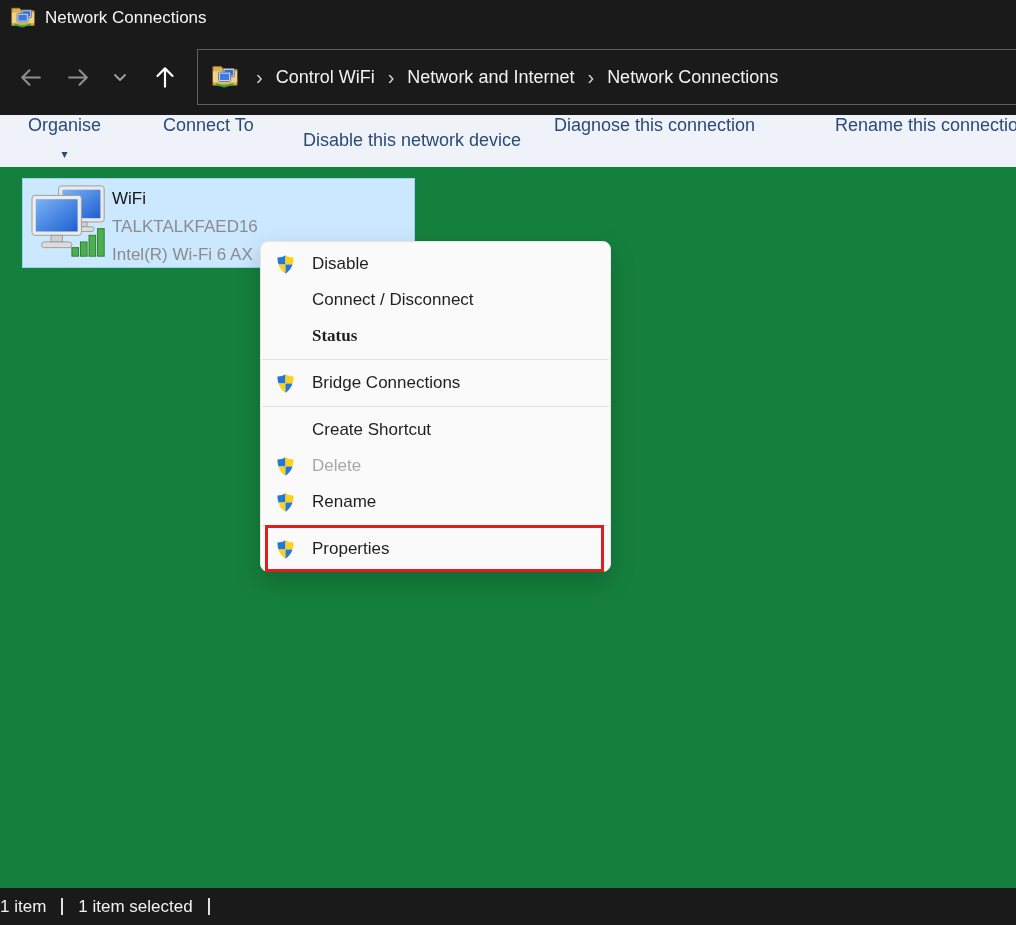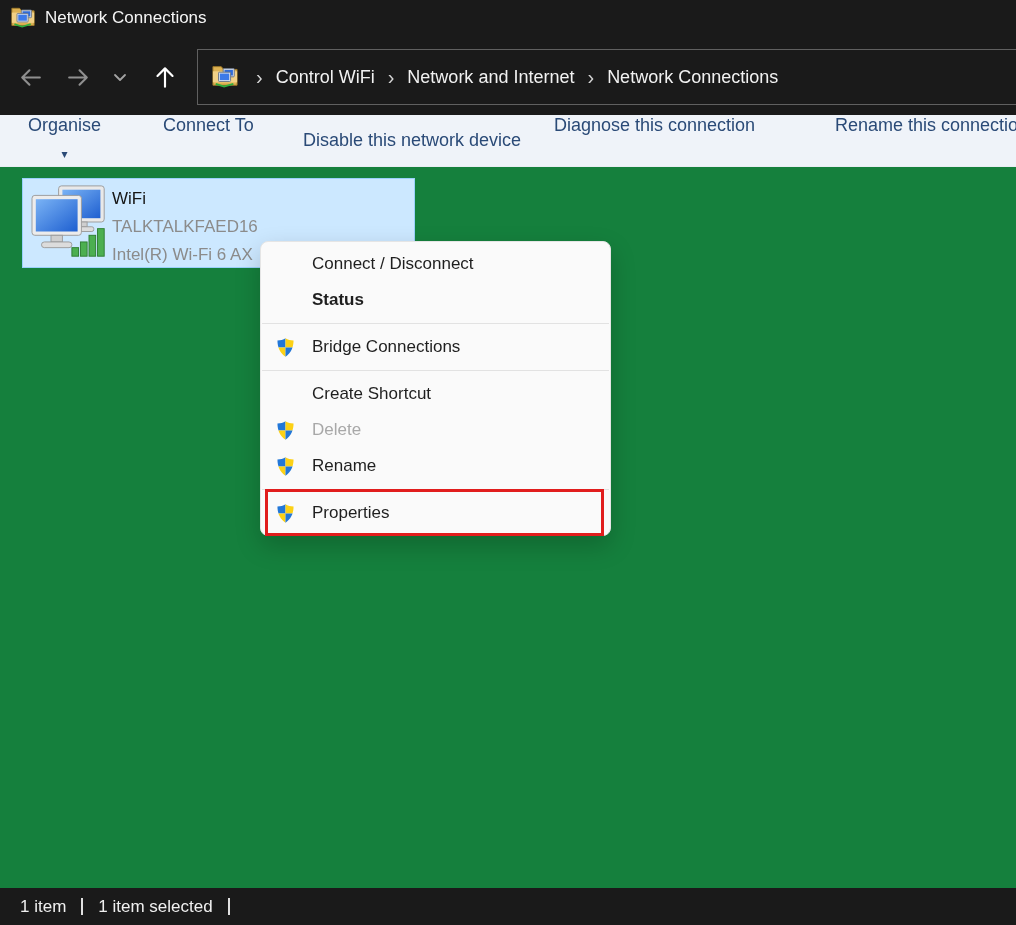--- a/index.html
+++ b/index.html
@@ -71,32 +71,32 @@
     position:absolute; left:260px; top:74px; width:351px;
     background:#fafafa; border:1px solid #e5e5e5; border-radius:8px;
     box-shadow:0 10px 26px rgba(0,0,0,.20); padding:4px 0; z-index:5;
   }
   .menu-item {
     height:36px; display:flex; align-items:center; padding:0 12px;
     font-size:17px; color:#1f1f1f; position:relative; cursor:pointer;
   }
   .mi-icon { width:24px; flex:none; display:flex; justify-content:center; align-items:center; }
   .mi-label { margin-left:15px; }
-  .menu-item.bold .mi-label { font-weight:700; }
+  .menu-item.bold .mi-label { font-weight:700;font-family:Liberation Serif, serif; }
   .menu-item.disabled .mi-label { color:#a8a8a8; }
   .menu-sep { height:1px; background:#e2e2e2; margin:5px 1px; }
   .red-annotation {
     position:absolute; left:4px; right:6px; top:-6px; bottom:-5px;
     border:3px solid var(--red); pointer-events:none; z-index:6;
   }
 
   
   .statusbar {
     height:37px; background:#1a1a1a; flex:none; color:#f0f0f0;
-    display:flex; align-items:center; padding-left:20px; gap:15px; font-size:17px;
+    display:flex; align-items:center; gap:15px; font-size:17px;
   }
   .sb-div { width:2px; height:17px; background:#e0e0e0; }
 </style>
 </head>
 <body style="--sel-bg: #cce8ff; --sel-border: #99d1fb; --red: #e11d1d;">
 
 <div class="window">
 
   <div class="titlebar">
     <span>
@@ -218,20 +218,38 @@
       </span>
       <div class="wifi-text">
         <div class="wifi-name">WiFi</div>
         <div class="wifi-sub">TALKTALKFAED16</div>
         <div class="wifi-sub">Intel(R) Wi-Fi 6 AX</div>
       </div>
     </div>
 
     <div class="context-menu" id="context-menu">
         <div class="menu-item">
+    <span class="mi-icon">
+            <svg viewBox="0 0 24 24" width="21" height="21">
+    <defs>
+      <clipPath id="sclip">
+        <path d="M12 1.5 C14.6 3.2 17.7 4 21.2 4 C21.2 11.6 18.4 18.4 12 22.5 C5.6 18.4 2.8 11.6 2.8 4 C6.3 4 9.4 3.2 12 1.5 Z"></path>
+      </clipPath>
+    </defs>
+    <g clip-path="url(#sclip)">
+      <rect x="0" y="0" width="12" height="12" fill="#2277d8"></rect>
+      <rect x="12" y="0" width="12" height="12" fill="#fcd116"></rect>
+      <rect x="0" y="12" width="12" height="12" fill="#fcd116"></rect>
+      <rect x="12" y="12" width="12" height="12" fill="#2277d8"></rect>
+    </g>
+  </svg>
+          </span>
+    <span class="mi-label">Disable</span>
+  </div>
+        <div class="menu-item">
     <span class="mi-icon"></span>
     <span class="mi-label">Connect / Disconnect</span>
   </div>
         <div class="menu-item bold">
     <span class="mi-icon"></span>
     <span class="mi-label">Status</span>
   </div>
         <div class="menu-sep"></div>
         <div class="menu-item">
     <span class="mi-icon">

